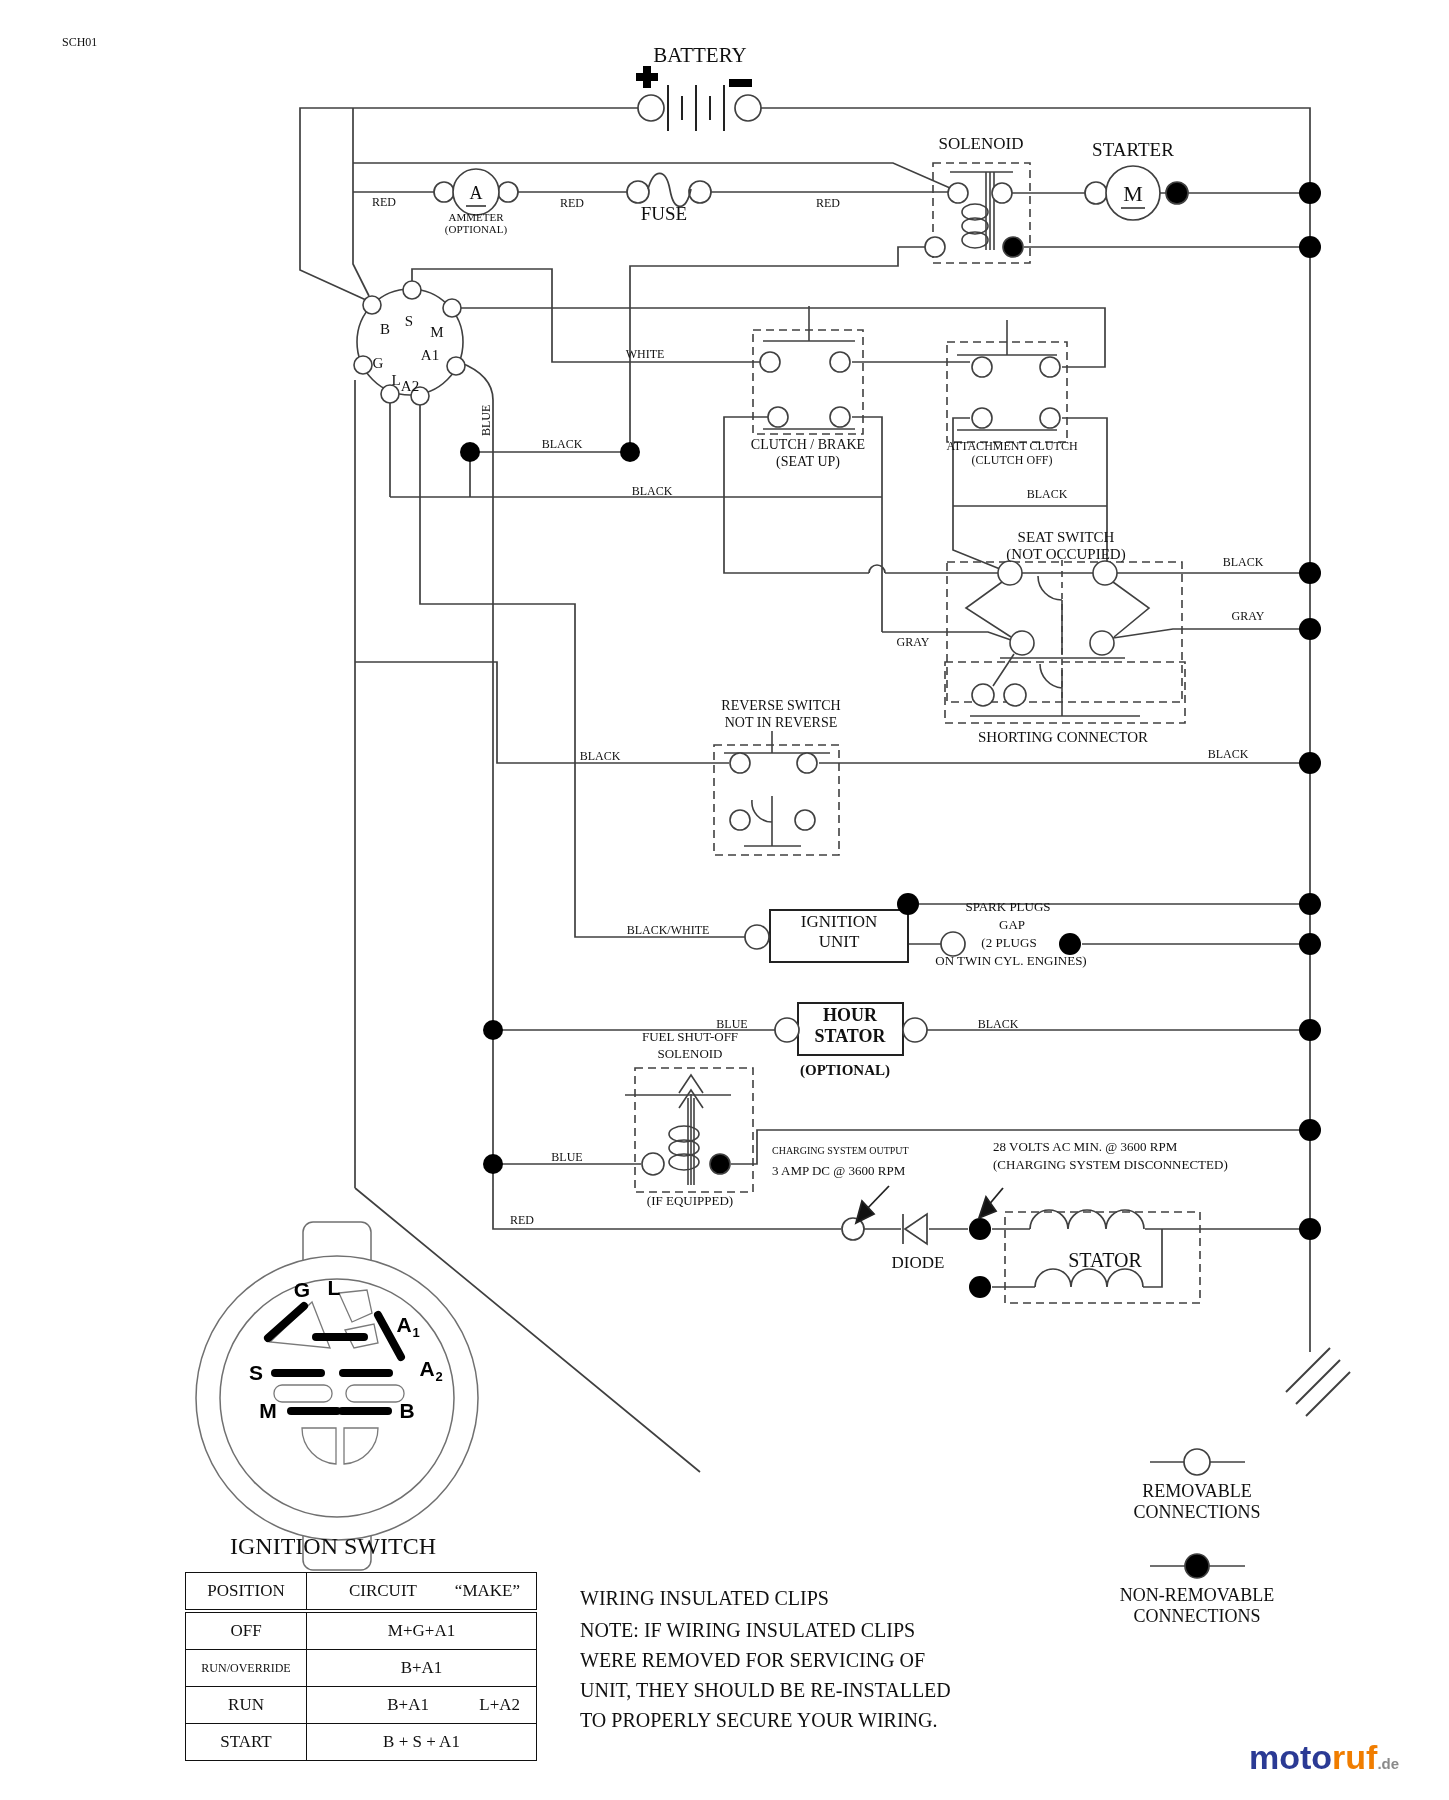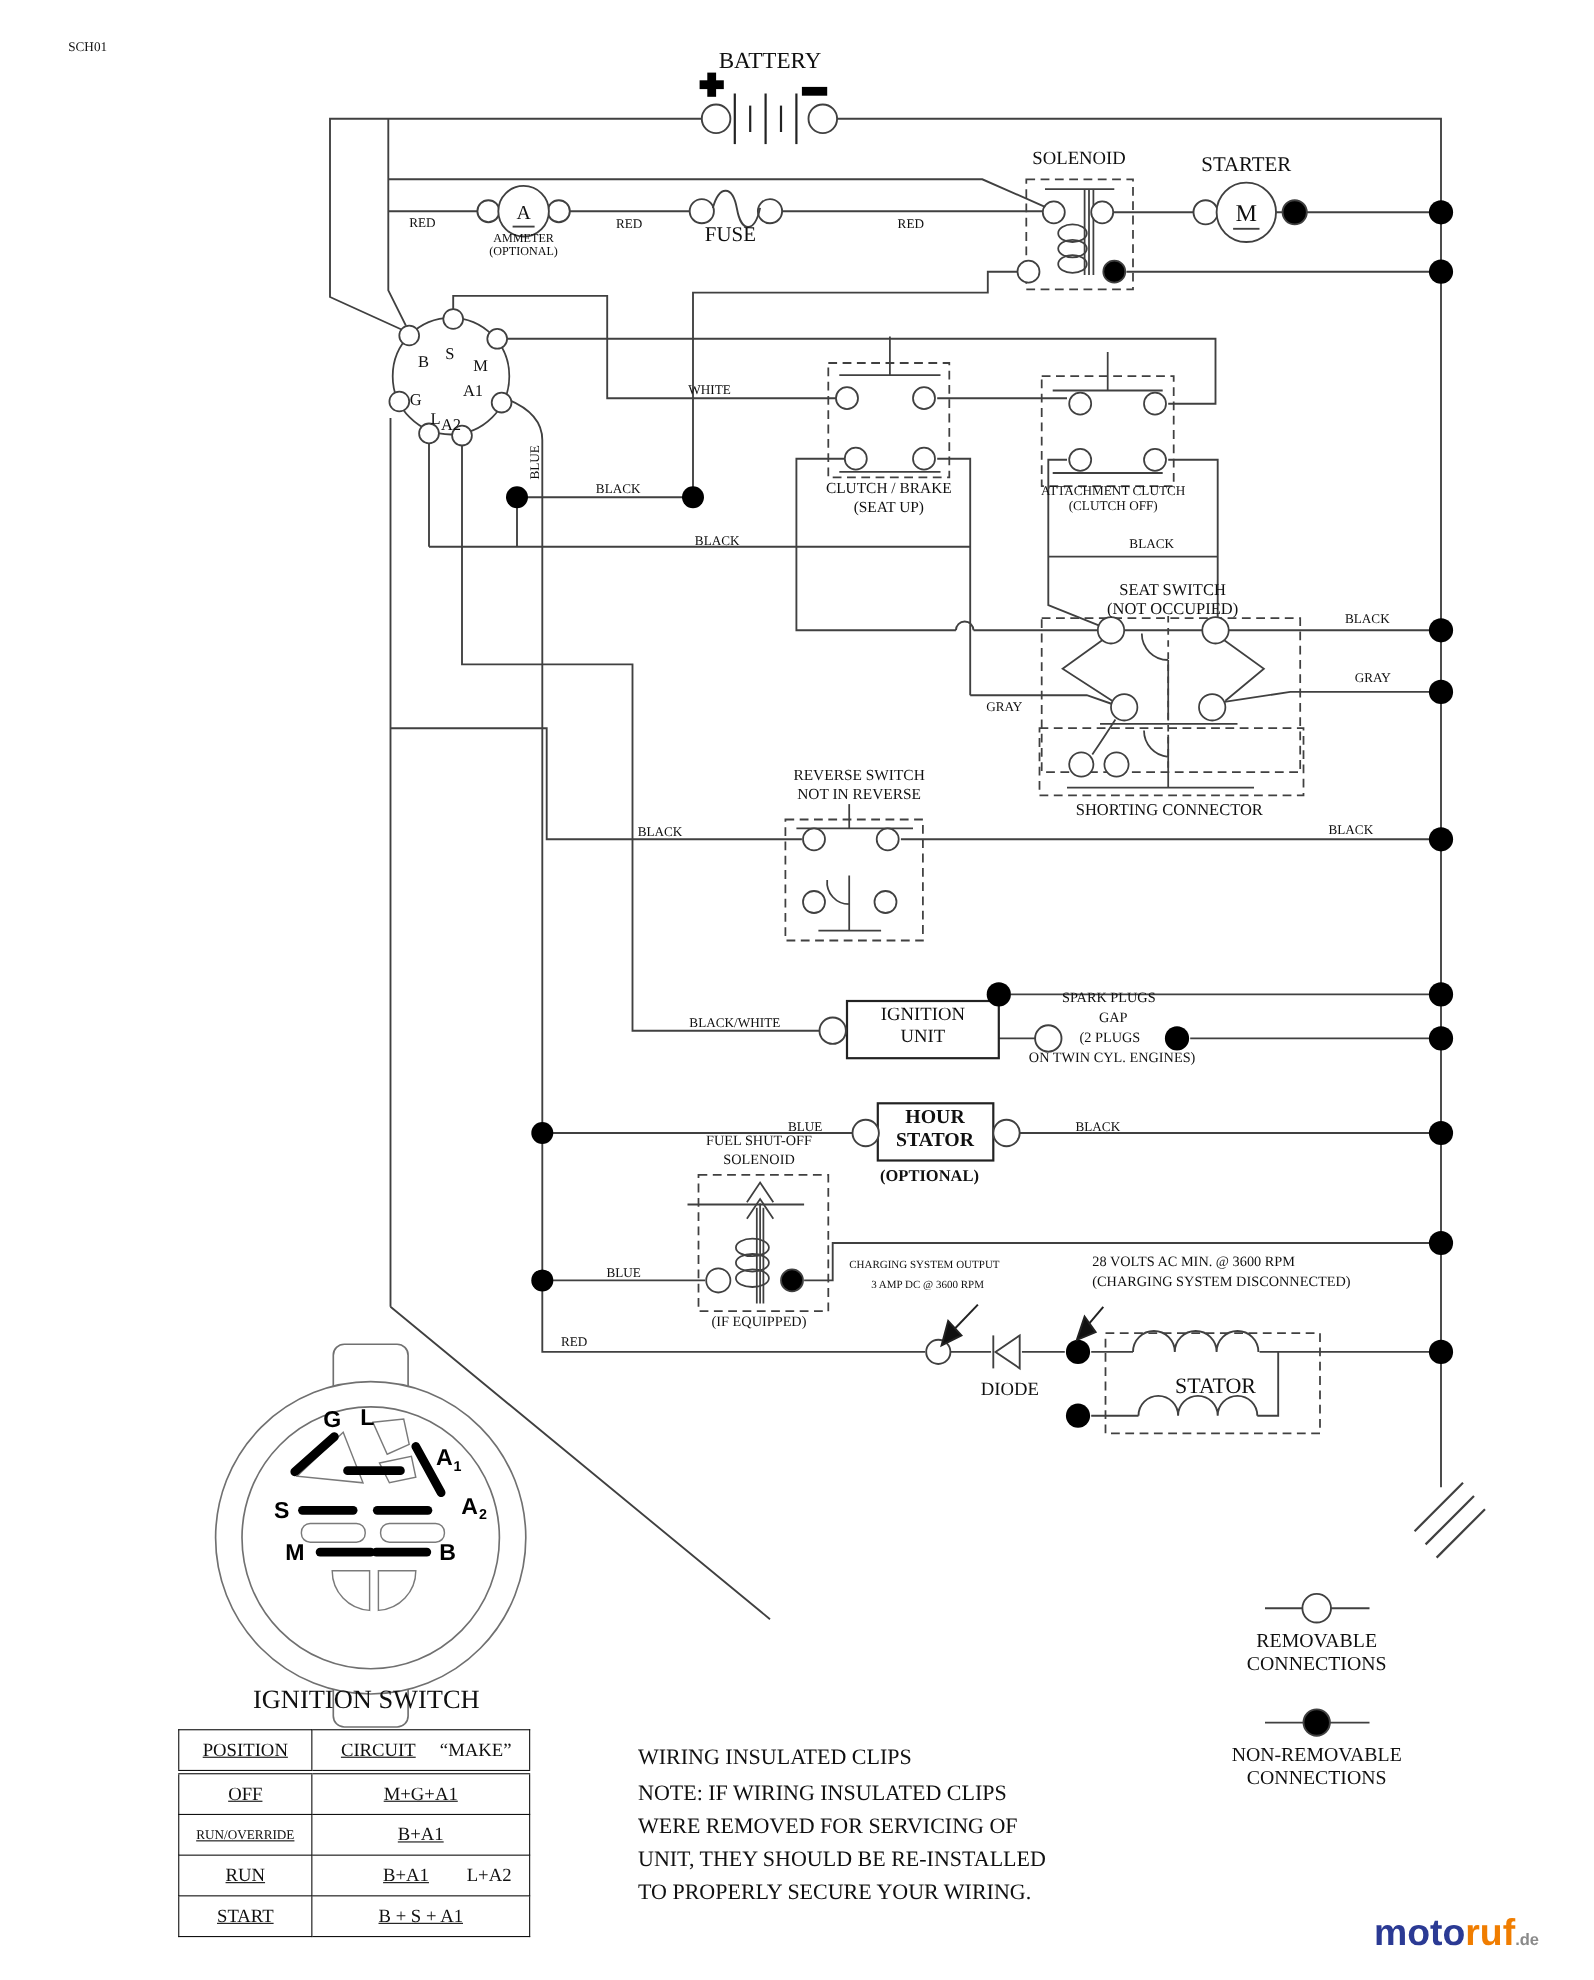--- a/index.html
+++ b/index.html
@@ -5,22 +5,22 @@
   html,body{margin:0;padding:0;background:#fff;}
   .stage{position:relative;width:1449px;height:1800px;background:#fff;overflow:hidden;
          font-family:"Liberation Serif",serif;color:#101010;}
   svg{position:absolute;left:0;top:0;}
   .lb{position:absolute;transform:translateX(-50%);white-space:nowrap;color:#101010;line-height:1.05;}
   .lbl{position:absolute;white-space:nowrap;color:#101010;line-height:1.05;}
   .rot{position:absolute;transform:rotate(-90deg);transform-origin:0 0;white-space:nowrap;}
   .wm{position:absolute;left:1238px;top:1738px;font-family:"Liberation Sans",sans-serif;
       font-weight:bold;font-size:34px;letter-spacing:0px;margin-left:11px;}
   .wm .p1{color:#2b3a94;} .wm .p2{color:#f07d00;} .wm .p3{color:#8a8a8a;font-size:15px;}
-  table.postable{position:absolute;left:162px;top:1572px;border-collapse:collapse;
-      width:320px;font-size:17px;text-decoration:underline;}
+  table.postable{position:absolute;left:185px;top:1572px;border-collapse:collapse;
+      width:352px;font-size:17px;}
   table.postable td{border:1.6px solid #111;text-align:center;height:36px;padding:0 4px;}
   table.postable tr.hdr td{border-bottom:4px double #111;}
   td.c2{text-align:left;padding-left:10px;}
   .mk{display:inline-block;float:right;padding-right:12px;}
   .smallpos{font-size:12px;}
 </style>
 </head>
 <body>
 
 <div class="stage">
@@ -359,21 +359,21 @@
 <div class="lb" style="left:732px;top:1018px;font-size:12px">BLUE</div>
 <div class="lb" style="left:998px;top:1018px;font-size:12px">BLACK</div>
 <div class="lb" style="left:850px;top:1006px;font-size:18px;font-weight:bold">HOUR</div>
 <div class="lb" style="left:850px;top:1027px;font-size:18px;font-weight:bold">STATOR</div>
 <div class="lb" style="left:845px;top:1063px;font-size:15px;font-weight:bold">(OPTIONAL)</div>
 <div class="lb" style="left:690px;top:1030px;font-size:13px">FUEL SHUT-OFF</div>
 <div class="lb" style="left:690px;top:1047px;font-size:13px">SOLENOID</div>
 <div class="lb" style="left:690px;top:1194px;font-size:13px">(IF EQUIPPED)</div>
 <div class="lb" style="left:567px;top:1151px;font-size:12px">BLUE</div>
 <div class="lbl" style="left:772px;top:1146px;font-size:10px">CHARGING SYSTEM OUTPUT</div>
-<div class="lbl" style="left:792px;top:1164px;font-size:10px">3 AMP DC @ 3600 RPM</div>
+<div class="lbl" style="left:772px;top:1164px;font-size:13px">3 AMP DC @ 3600 RPM</div>
 <div class="lbl" style="left:993px;top:1140px;font-size:13px">28 VOLTS AC MIN. @ 3600 RPM</div>
 <div class="lbl" style="left:993px;top:1158px;font-size:13px">(CHARGING SYSTEM DISCONNECTED)</div>
 <div class="lb" style="left:918px;top:1254px;font-size:17px">DIODE</div>
 <div class="lb" style="left:1105px;top:1250px;font-size:20px">STATOR</div>
 <div class="lb" style="left:333px;top:1534px;font-size:24px">IGNITION SWITCH</div>
 
 <div class="lbl" style="left:580px;top:1588px;font-size:20px">WIRING INSULATED CLIPS</div>
 <div class="lbl" style="left:580px;top:1620px;font-size:20px">NOTE:  IF WIRING INSULATED CLIPS</div>
 <div class="lbl" style="left:580px;top:1650px;font-size:20px">WERE REMOVED FOR SERVICING OF</div>
 <div class="lbl" style="left:580px;top:1680px;font-size:20px">UNIT, THEY SHOULD BE RE-INSTALLED</div>

